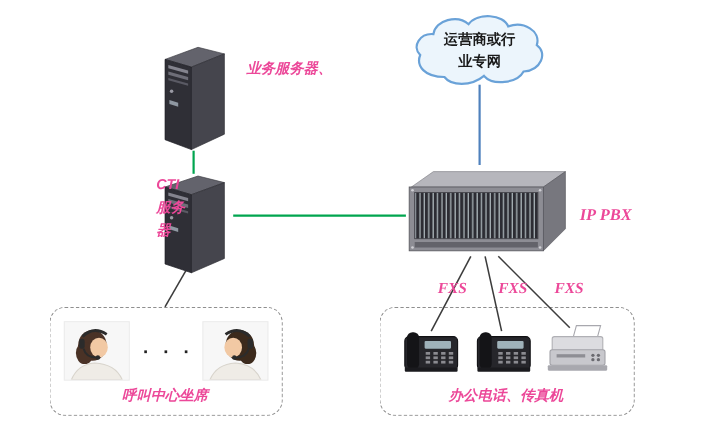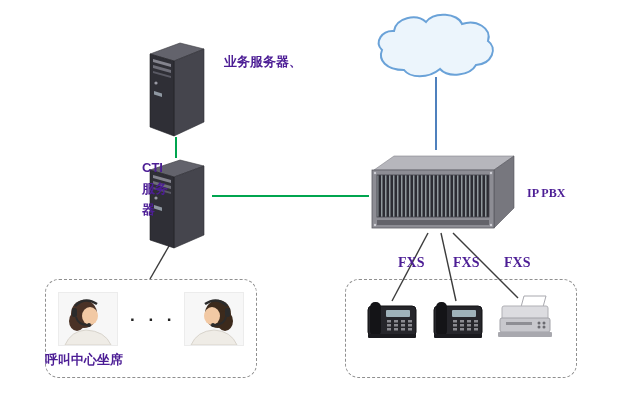--- a/index.html
+++ b/index.html
@@ -4,30 +4,30 @@
 <style>
   html,body{margin:0;padding:0;background:#ffffff;}
   .canvas{
     position:relative;width:640px;height:400px;background:#ffffff;overflow:hidden;
     font-family:"Liberation Sans","DejaVu Sans",sans-serif;color:#1a1a1a;
   }
   .abs{position:absolute;}
   svg{display:block;}
   .lines-layer{position:absolute;left:0;top:0;width:640px;height:400px;z-index:1;}
   .node{z-index:2;}
-  .lbl{z-index:3;font-weight:bold;font-size:13px;line-height:1.6;color:#4c1d95;}
+  .lbl{z-index:3;font-weight:bold;font-size:13px;line-height:1.6;color:#ec4899;font-style:italic;}
   .lbl-serif{font-family:"Liberation Serif","DejaVu Serif",serif;font-weight:600;}
   .group-box{
     z-index:0;border:1.6px dashed #8f8f8f;border-radius:14px;background:#ffffff;
   }
   .cloud-text{
     position:absolute;left:0;top:16px;width:100%;text-align:center;
     font-weight:bold;font-size:13px;line-height:1.55;z-index:3;
   }
-  .center-lbl{text-align:left;}
+  .center-lbl{text-align:center;}
   .ellipsis{z-index:3;font-size:17px;font-weight:bold;letter-spacing:4px;color:#222;}
   .photo{background:#f7f7f7;border:1px solid #ececec;}
 </style>
 </head>
 <body>
 
 <div class="canvas">
 
   <svg class="lines-layer" width="640" height="400" viewBox="0 0 640 400">
     <line x1="176" y1="137" x2="176" y2="158" stroke="#00a54f" stroke-width="2"></line>
@@ -64,20 +64,24 @@
       <path d="M 30 60
            C 12 60 4 50 8 40
            C 0 32 8 20 20 21
            C 22 8 42 3 52 12
            C 60 1 84 3 88 14
            C 102 9 118 18 114 31
            C 124 38 118 54 102 55
            C 96 66 74 68 66 59
            C 54 69 36 68 30 60 Z" fill="#ecf5fc" stroke="#6aa2d8" stroke-width="2"></path>
     </svg>
+    <div class="cloud-text">
+      <div>运营商或行</div>
+      <div>业专网</div>
+    </div>
   </div>
 
   <div class="abs node" style="left:140px;top:155px;width:72px;height:95px;">
     <svg width="72" height="95" viewBox="0 0 72 95">
       <polygon points="10,15 40,5 64,11 34,22" fill="#63636c" stroke="#3a3a40" stroke-width="0.6"></polygon>
       <polygon points="34,22 64,11 64,80 34,93" fill="#45454d" stroke="#2c2c32" stroke-width="0.6"></polygon>
       <polygon points="10,15 34,22 34,93 10,85" fill="#2f2f36" stroke="#1e1e24" stroke-width="0.6"></polygon>
       <polygon points="13,20 31,25 31,28 13,23" fill="#84848e"></polygon>
       <polygon points="13,26 31,31 31,34 13,29" fill="#6e6e78"></polygon>
       <polygon points="13,32 31,37 31,39 13,34" fill="#5a5a64"></polygon>
@@ -105,21 +109,21 @@
       <rect x="4" y="24" width="122" height="58" fill="#8d8d94" stroke="#5a5a60" stroke-width="0.8"></rect>
       <rect x="9" y="29" width="112" height="42" fill="url(#slats)" stroke="#44444b" stroke-width="0.8"></rect>
       <rect x="9" y="74" width="112" height="5" fill="#63636a"></rect>
       <circle cx="7" cy="27" r="1.2" fill="#cfcfd4"></circle>
       <circle cx="123" cy="27" r="1.2" fill="#cfcfd4"></circle>
       <circle cx="7" cy="79" r="1.2" fill="#cfcfd4"></circle>
       <circle cx="123" cy="79" r="1.2" fill="#cfcfd4"></circle>
     </svg>
   </div>
 
-  <div class="abs lbl lbl-serif" style="left:527px;top:184px;font-size:12px;text-align:center;">IP PBX</div>
+  <div class="abs lbl lbl-serif" style="left:527px;top:184px;font-size:15px;text-align:center;">IP PBX</div>
 
   <div class="abs lbl lbl-serif" style="left:398px;top:252px;font-size:14px;">FXS</div>
   <div class="abs lbl lbl-serif" style="left:453px;top:252px;font-size:14px;">FXS</div>
   <div class="abs lbl lbl-serif" style="left:504px;top:252px;font-size:14px;">FXS</div>
 
   <div class="abs node photo" style="left:58px;top:292px;width:58px;height:52px;">
     <svg width="58" height="52" viewBox="0 0 58 52">
       <rect width="58" height="52" fill="#f7f7f7"></rect>
       <ellipse cx="25" cy="21" rx="13" ry="14" fill="#4a3226"></ellipse>
       <ellipse cx="18" cy="28" rx="8" ry="10" fill="#4a3226"></ellipse>
@@ -203,14 +207,15 @@
       <rect x="4" y="24" width="50" height="14" rx="2" fill="#c8c8cd" stroke="#a2a2a8" stroke-width="1"></rect>
       <rect x="10" y="28" width="26" height="3" fill="#8e8e94"></rect>
       <circle cx="43" cy="29" r="1.5" fill="#6a6a70"></circle>
       <circle cx="48" cy="29" r="1.5" fill="#6a6a70"></circle>
       <circle cx="43" cy="33" r="1.5" fill="#6a6a70"></circle>
       <circle cx="48" cy="33" r="1.5" fill="#6a6a70"></circle>
       <rect x="2" y="38" width="54" height="5" rx="1" fill="#a8a8ae"></rect>
     </svg>
   </div>
 
+  <div class="abs lbl center-lbl" style="left:345px;top:350px;width:230px;">办公电话、传真机</div>
 
 </div>
 
 </body></html>

